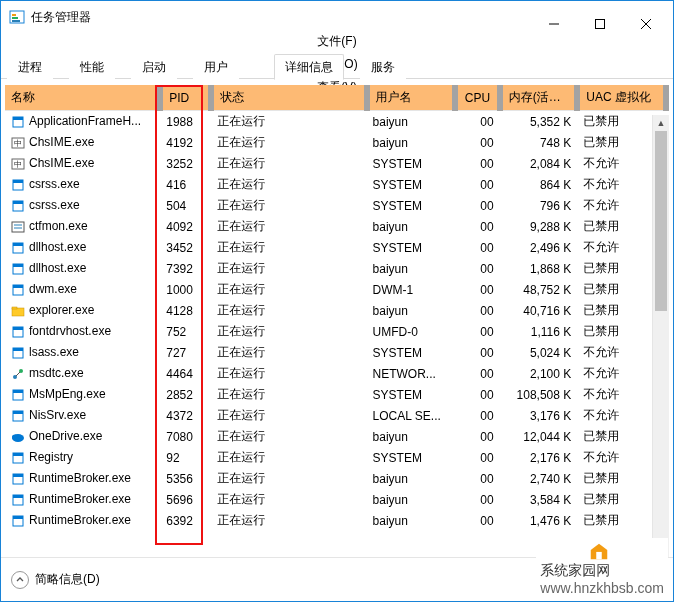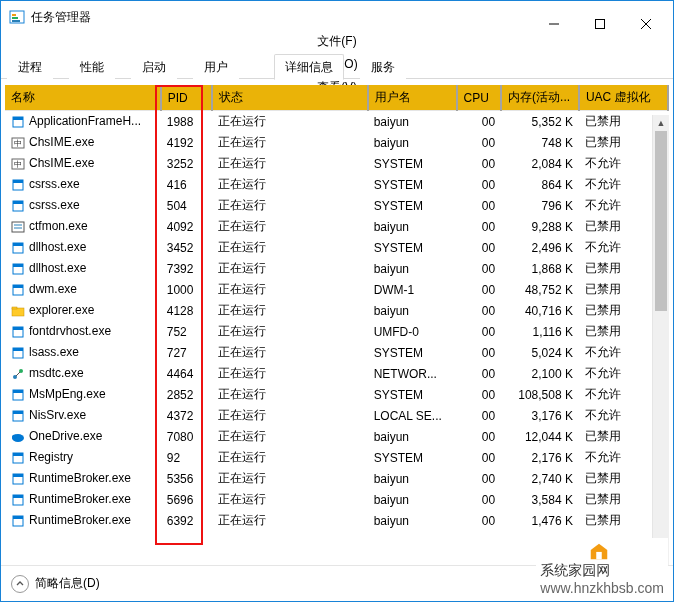--- a/index.html
+++ b/index.html
@@ -98,29 +98,29 @@
   .grid table {
     border-collapse: collapse;
     width: 100%;
     table-layout: fixed;
   }
   .grid th {
     text-align: left;
     font-weight: normal;
     font-size: 12px;
     padding: 4px 6px;
-    border-right: 2px solid #a3a3a3;
+    border-right: 6px solid #a3a3a3;
     border-bottom: 1px solid #e5e5e5;
-    background: #eab308;
+    background: #fdba74;
     white-space: nowrap;
     overflow: hidden;
     text-overflow: ellipsis;
     margin-left: 28px;
   }
-  .grid th.right { text-align: left;}
+  .grid th.right { text-align: center;}
   .grid td {
     padding: 2px 6px;
     font-size: 12px;
     white-space: nowrap;
     overflow: hidden;
     text-overflow: ellipsis;
     height: 21px;
     vertical-align: middle;
   }
   .grid td.right { text-align: right; }
@@ -171,21 +171,21 @@
     height: 16px;
     display:flex;
     align-items:center;
     justify-content:center;
     color:#555;
     font-size:9px;
   }
   .scroll-arrow.up { top:0; }
   .scroll-arrow.down { bottom:0; }
   .footer {
-    height: 36px;
+    height: 44px;
     border-top: 1px solid #e5e5e5;
     display: flex;
     align-items: center;
     padding: 0 10px;
   }
   .footer .chev {
     width: 18px;
     height: 18px;
     border: 1px solid #999;
     border-radius: 50%;

